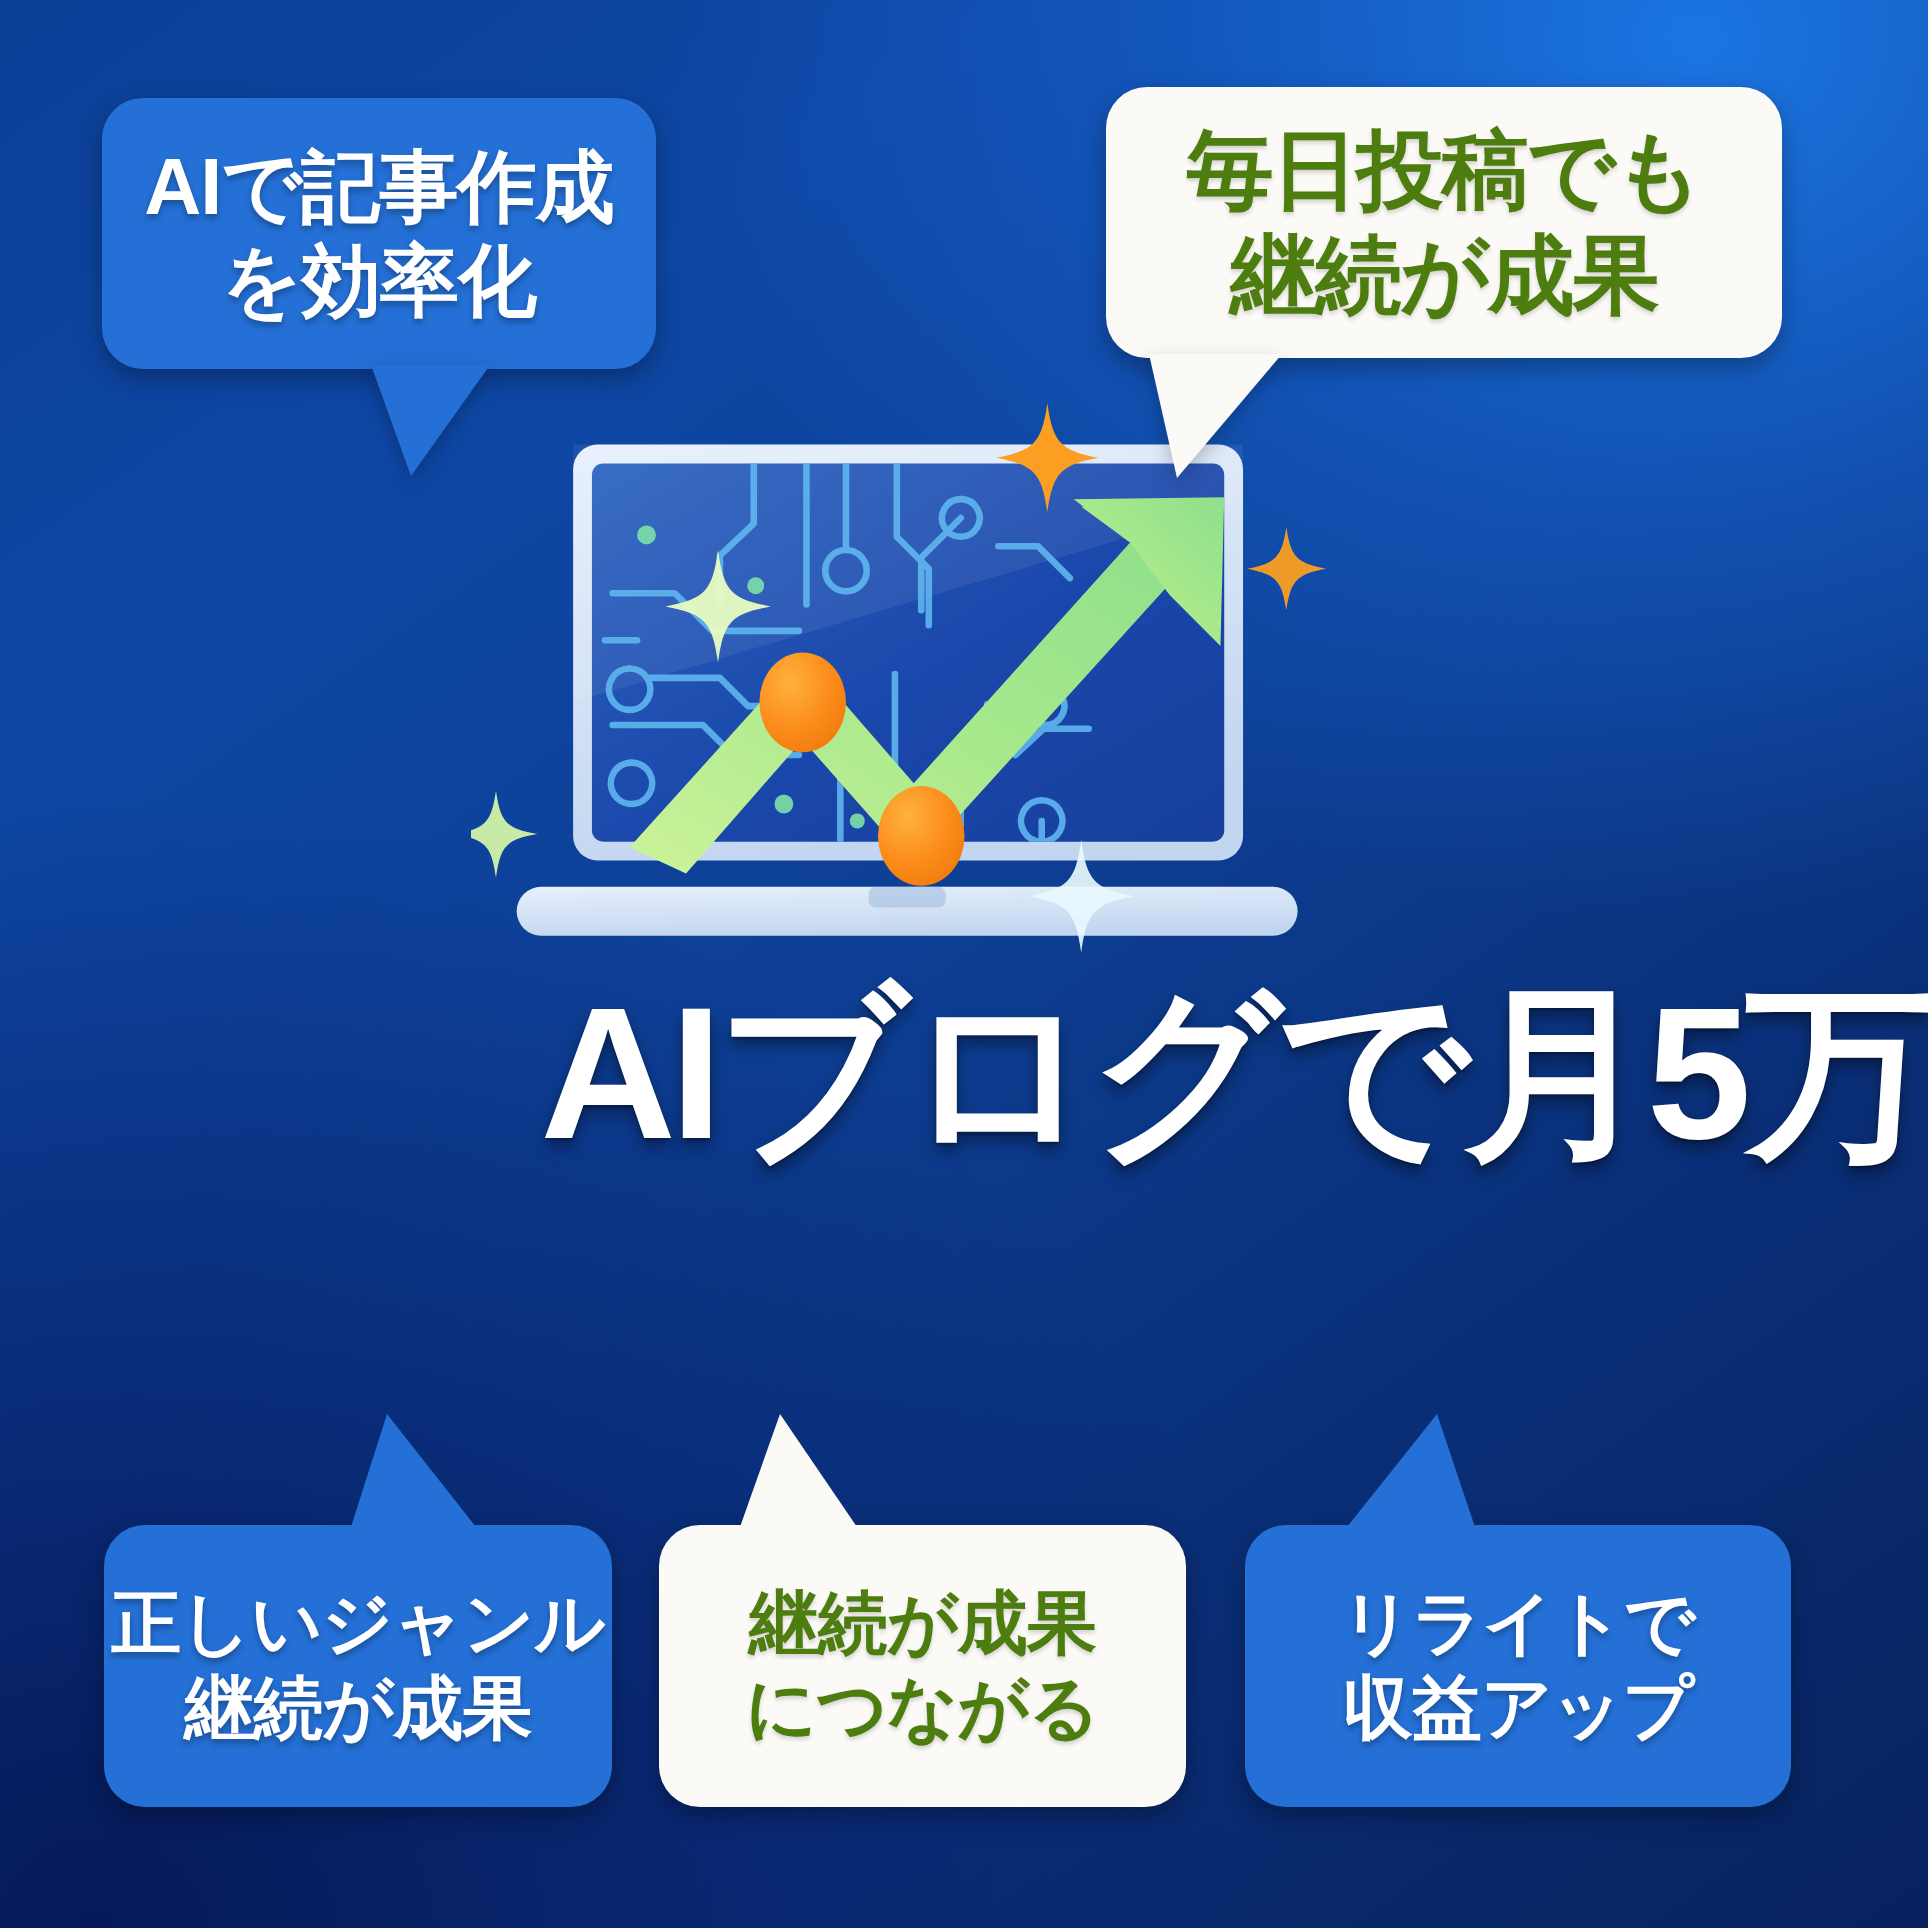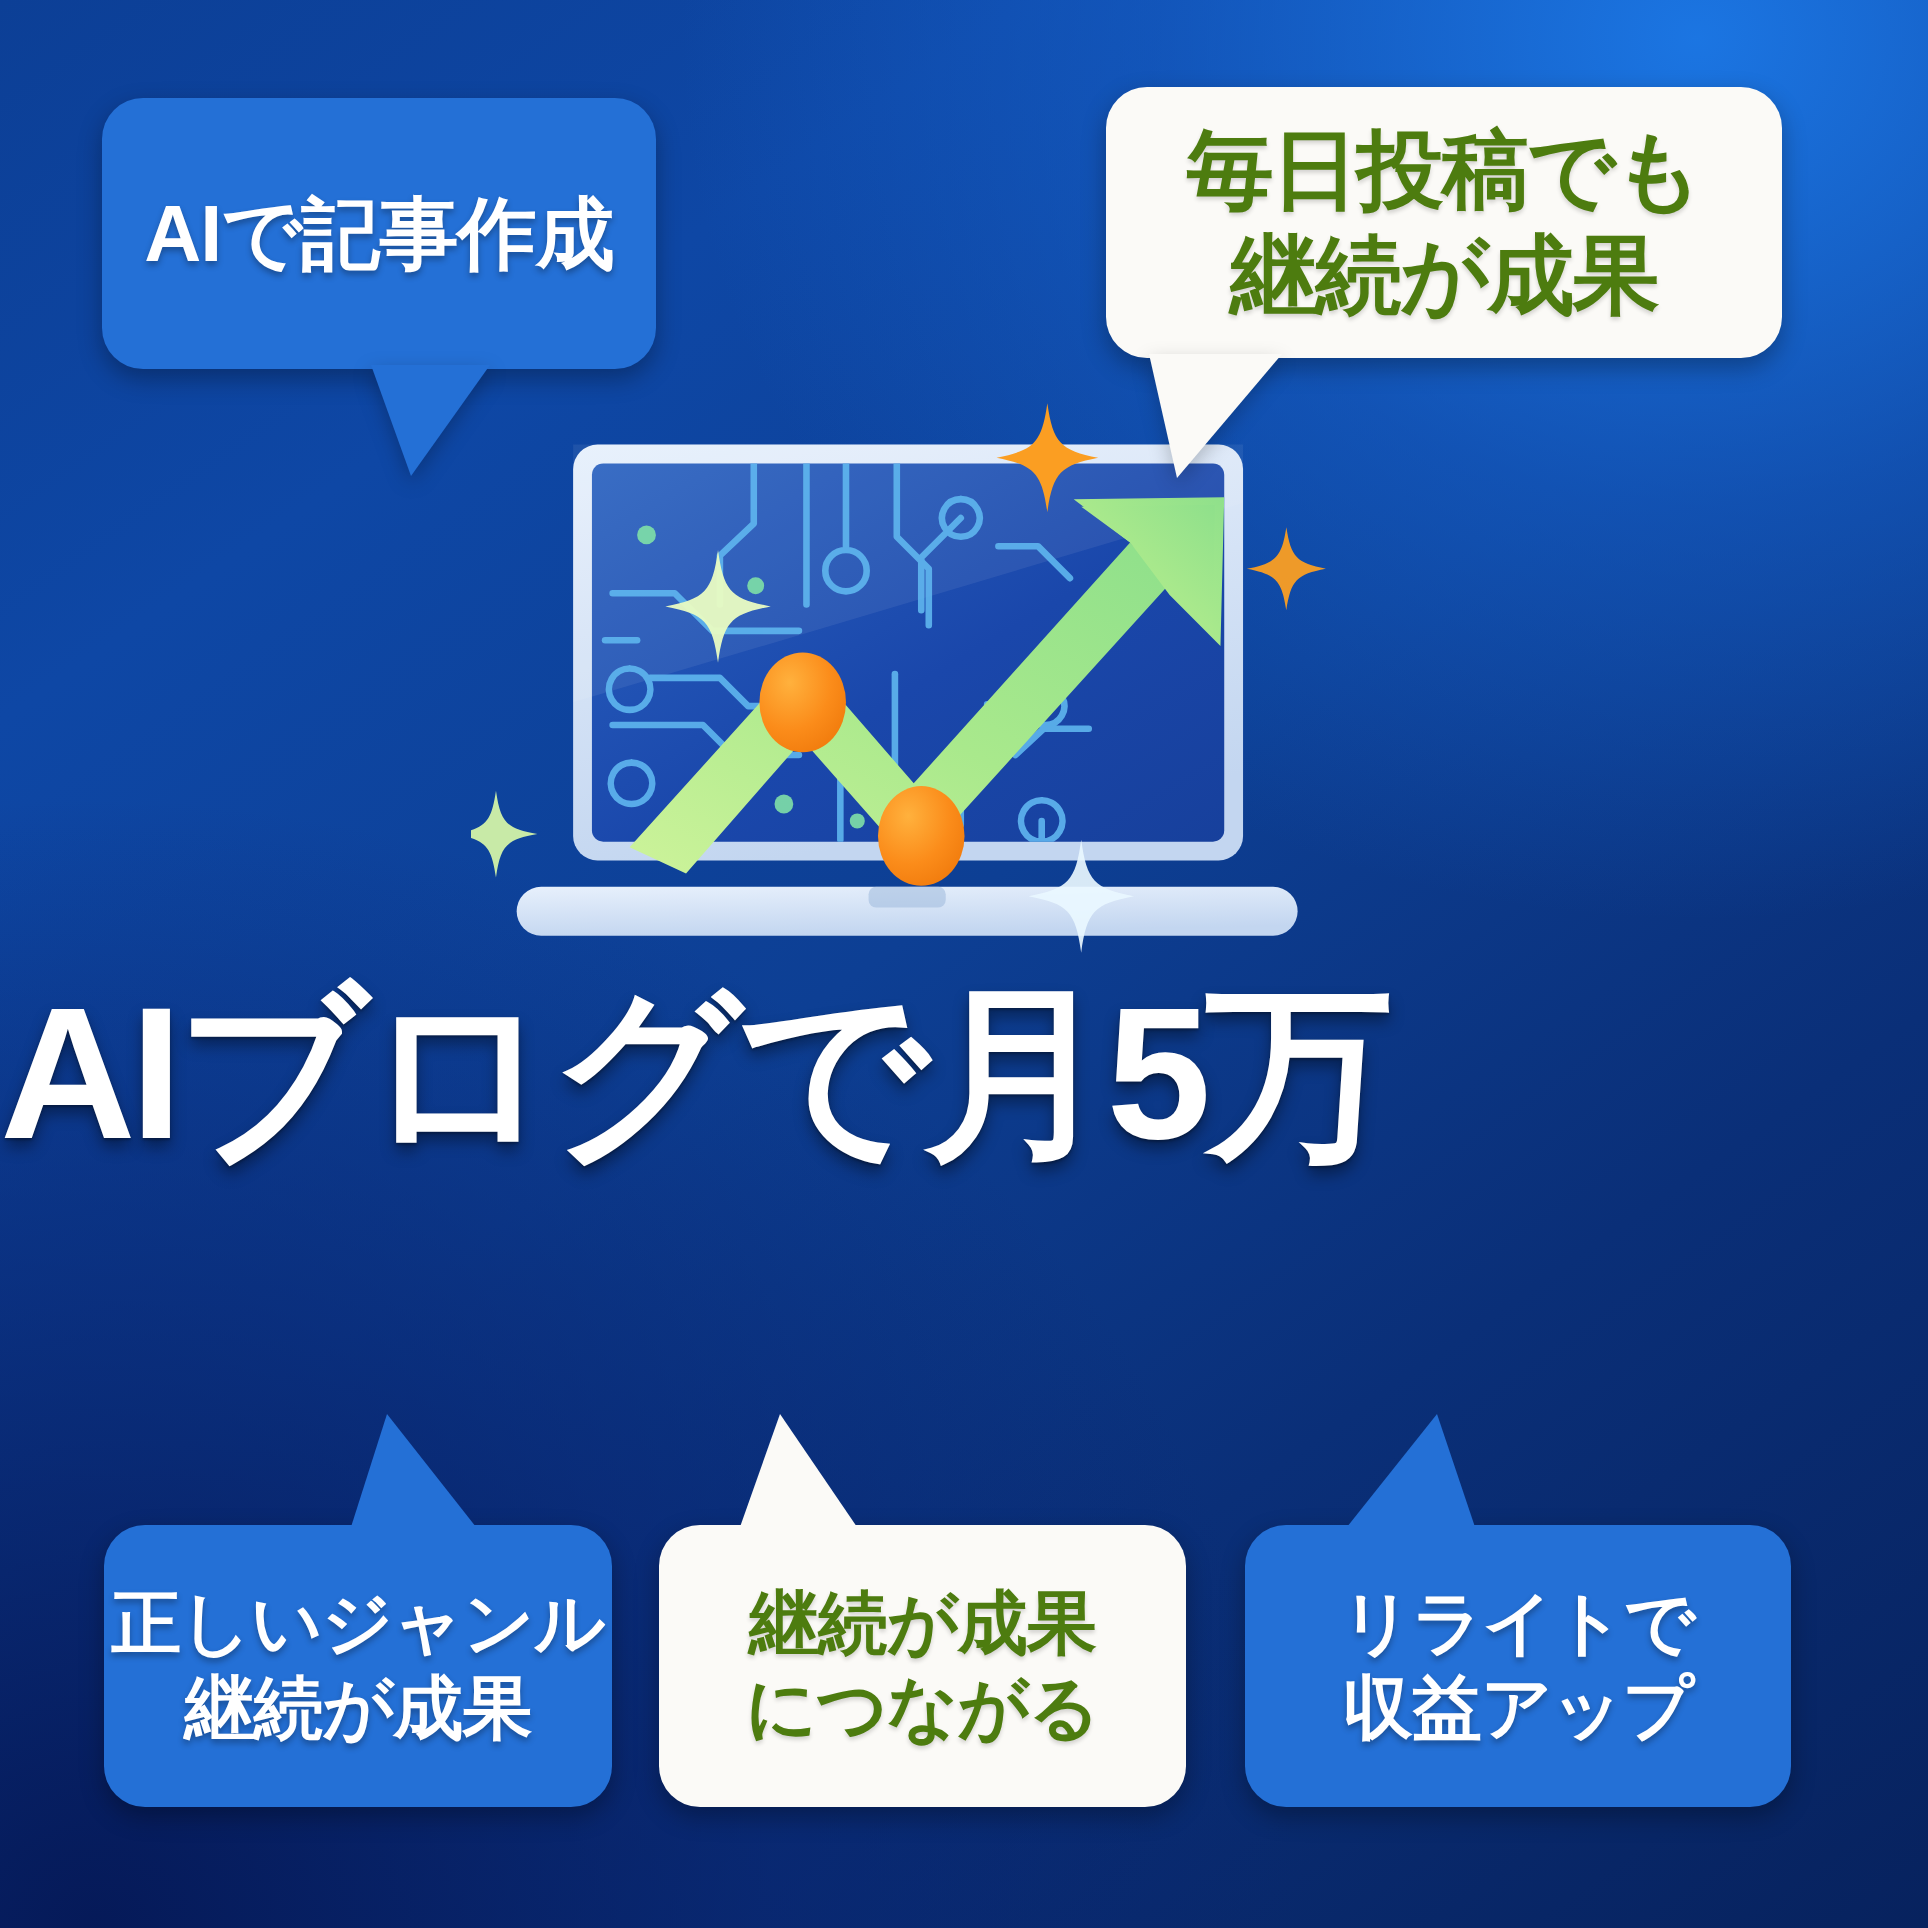--- a/index.html
+++ b/index.html
@@ -64,21 +64,21 @@
     border-bottom:113px solid #fbfaf7; }
 
   
   #b-br { left:1245px; top:1525px; width:546px; height:282px;
           font-size:70px; font-weight:bold; line-height:1.22; letter-spacing:-0.9px;text-align:right; }
   #b-br .tail { left:102px; top:-111px;
     border-left:90px solid transparent; border-right:38px solid transparent;
     border-bottom:113px solid #2470d6; }
 
   
-  #headline { position:absolute; left:0; top:979px; width:1928px; text-align:left; }
+  #headline { position:absolute; left:0; top:979px; width:1928px; text-align:right; }
   #title-main {
     font-size:188px; font-weight:bold; color:#ffffff; line-height:1.0;
     letter-spacing:-5.6px; white-space:nowrap;
     text-shadow:0 9.4px 15px rgba(0,0,0,0.38), 0 1.9px 2.8px rgba(0,0,0,0.3);
   }
   #title-sub {
     margin-top:28px;
     font-size:128px; font-weight:bold; color:#ffffff; line-height:1.0;
     letter-spacing:-2.8px; white-space:nowrap;
     text-shadow:0 7.5px 13px rgba(0,0,0,0.36), 0 1.9px 2.8px rgba(0,0,0,0.28);
@@ -176,20 +176,21 @@
       </g>
     </svg>
   </div>
 
   <div id="headline">
     <div id="title-main">AIブログで月5万</div>
   </div>
 
   <div class="bubble blue" id="b-tl">
     <span class="ln">AIで記事作成</span>
+    <span class="ln">を効率化</span>
     <span class="tail"></span>
   </div>
 
   <div class="bubble white" id="b-tr">
     <span class="ln">毎日投稿でも</span>
     <span class="ln">継続が成果</span>
     <span class="tail"></span>
   </div>
 
   <div class="bubble blue" id="b-bl">

